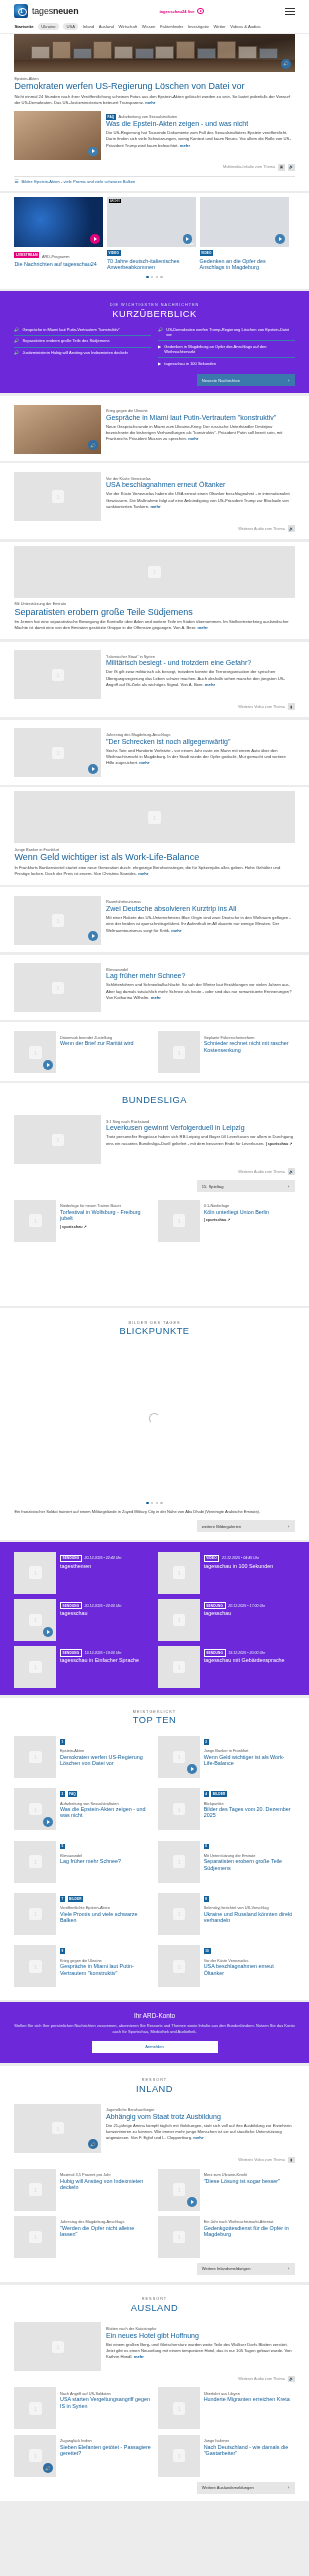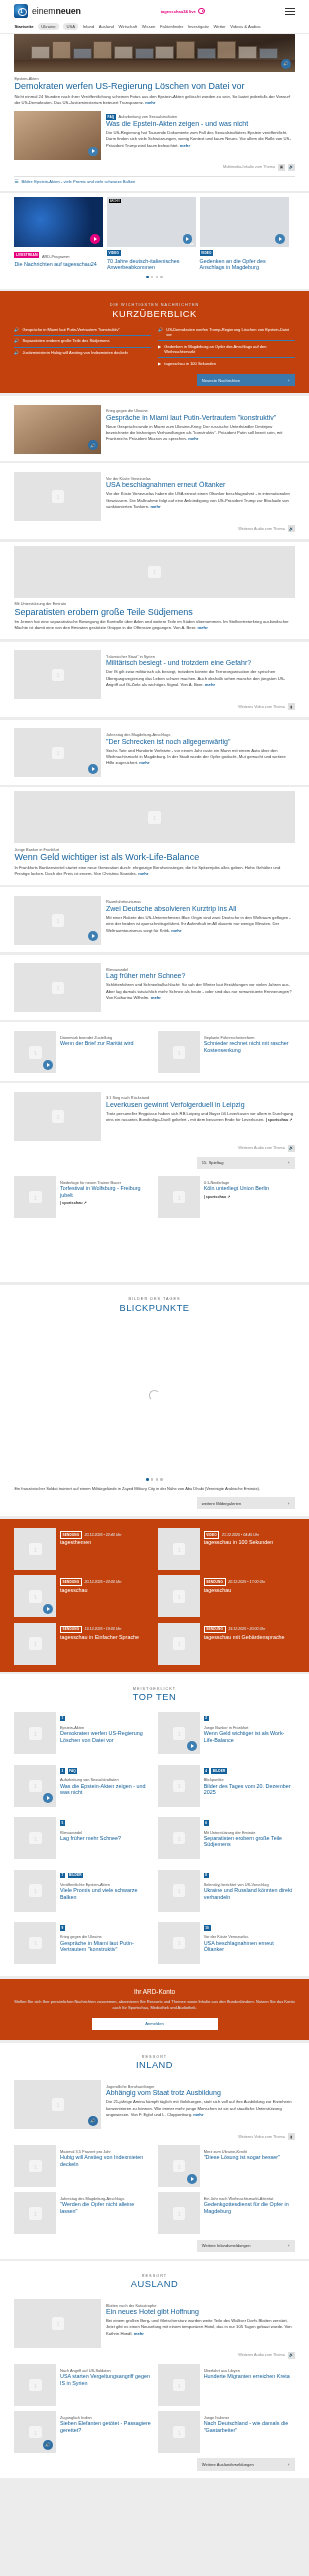--- a/index.html
+++ b/index.html
@@ -1,21 +1,21 @@
 <!DOCTYPE html>
 <html lang="de" style="font-size:8.2px"><head>
 <meta charset="utf-8">
 <title>tagesschau.de</title>
 <style>
   *{box-sizing:border-box;margin:0;padding:0}
   body{width:309px;background:#ececec;font-family:"Liberation Sans",sans-serif;color:#333;-webkit-font-smoothing:antialiased}
   .page{width:309px;margin:0 auto}
   .wrap{background:#fff;padding:0 14.4px}
   .sec{background:#fff;margin-bottom:2.6px;padding:4.1px 14.4px 7.2px}
-  .sec.blue{background:#c2410c;color:#fff}
+  .sec.blue{background:#6d28d9;color:#fff}
   
   .hdr{background:#fff;display:flex;align-items:center;padding:4.1px 14.4px 3.1px;justify-content:space-between}
   .brandbox{display:flex;align-items:center;gap:3.6px}
   .logo{width:14px;height:14px;border-radius:2.6px;background:radial-gradient(circle at 35% 35%,#4aa3e0,#0b4f91 70%);position:relative;flex:none}
   .logo:after{content:"";position:absolute;left:50%;top:50%;width:6.7px;height:6.7px;margin:-3.3px 0 0 -3.3px;border-radius:50%;border:1px solid #fff}
   .logo:before{content:"1";position:absolute;left:0;top:0;width:100%;height:100%;display:flex;align-items:center;justify-content:center;color:#fff;font-size:5.2px;font-weight:bold;z-index:2}
   .brandtxt{font-size:8.8px;color:#222;letter-spacing:-0.1px}
   .brandtxt b{font-weight:bold}
   .livebtn{display:flex;align-items:center;gap:2.6px;font-size:4.1px;color:#e5007d;font-weight:bold}
   .livebtn .pl{width:6.7px;height:6.7px;border-radius:50%;border:0.8px solid #e5007d;position:relative}
@@ -101,21 +101,21 @@
   .topten .cell{margin-bottom:5.2px}
 </style>
 </head>
 <body>
 
 <div class="page">
 
   <div class="hdr">
     <div class="brandbox">
       <div class="logo"></div>
-      <div class="brandtxt"><span>einem</span><b>neuen</b></div>
+      <div class="brandtxt"><span>tages</span><b>neuen</b></div>
     </div>
     <div class="livebtn">
       <span>tagesschau24 live</span>
       <span class="pl"></span>
     </div>
     <div class="burger">
         <i></i>
         <i></i>
         <i></i>
       </div>
@@ -387,20 +387,23 @@
             <div class="body">
               <div class="kick">Geplante Führerscheinreform</div>
               <div class="title xs">Schnieder rechnet nicht mit rascher Kostensenkung</div>
             </div>
           </div>
         </div>
       </div>
   </div>
 
   <div class="sec">
+    <div class="sechead">
+        <div class="big">BUNDESLIGA</div>
+      </div>
     <div class="row">
       <div class="thumb">
           <div class="ardmark"></div>
         </div>
       <div class="body">
         <div class="kick">3:1 Sieg nach Rückstand</div>
         <div class="title sm">Leverkusen gewinnt Verfolgerduell in Leipzig</div>
         <div class="dek"><span>Trotz personeller Engpässe haben sich RB Leipzig und Bayer 04 Leverkusen vor allem in Durchgang eins ein rasantes Bundesliga-Duell geliefert - mit dem besseren Ende für Leverkusen.</span> <span class="ext">| <span>sportschau</span> ↗</span></div>
       </div>
     </div>

